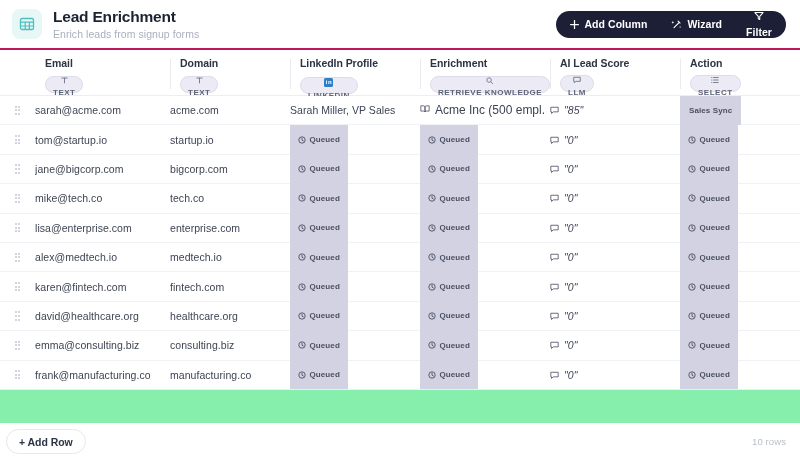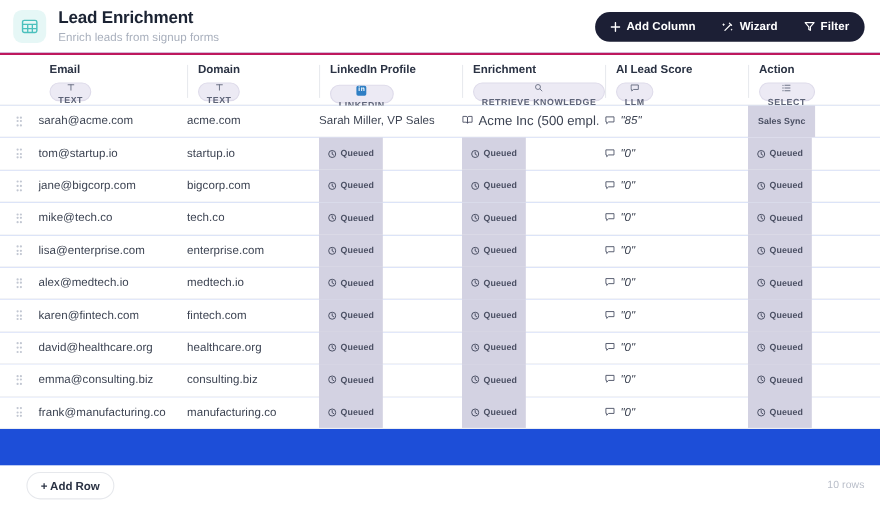--- a/index.html
+++ b/index.html
@@ -4,21 +4,21 @@
 <title>Lead Enrichment</title>
 <style>
   * { box-sizing: border-box; margin: 0; padding: 0; }
   html, body {
     width: 800px; height: 460px;
     background: #ffffff;
     font-family: "Liberation Sans", sans-serif;
     overflow: hidden;
     -webkit-font-smoothing: antialiased;
   }
-  .app { position: relative; width: 800px; height: 460px; background:#1d4ed8; }
+  .app { position: relative; width: 800px; height: 460px; background:#86efac; }
 
   
   .topbar {
     position: absolute; left:0; top:0; width:800px; height:48px;
     display:flex; align-items:center; padding:0 14px 0 12px;
     background:#fff;
   }
   .app-icon {
     width:30px; height:30px; border-radius:8px;
     background:#e6f7f6;
@@ -39,21 +39,21 @@
     display:flex; align-items:center; background:#1c1f35;
     border-radius:16px; height:27px; overflow:hidden; flex:none;
   }
   .btn-group .gbtn {
     display:flex; align-items:center; gap:5px;
     padding:0 12px; color:#ffffff; font-size:10.5px; font-weight:600;
     letter-spacing:0.05px; cursor:pointer; background:transparent;
     border:none; font-family:inherit; white-space:nowrap;
   }
   .btn-group .gbtn:first-child { padding-left:14px; }
-  .btn-group .gbtn:last-child { padding-right:14px; }
+  .btn-group .gbtn:last-child { padding-right:14px;flex-direction:column; }
   .gbtn svg { display:block; flex:none; }
 
   
   .table-wrap { position:absolute; left:0; top:48px; width:800px; height:375px; }
   .thead {
     position:relative; height:48px; border-top:2px solid #be185d;
     border-bottom:1px solid #eceef2; background:#fff;
   }
   .row { position:relative; height:29.4px; border-bottom:1px solid #f1f2f5; background:#fff;padding-left:15px; }
   .row:last-child { border-bottom:1px solid #eceef2; }
@@ -116,21 +116,21 @@
   }
   .enr-text {
     display:inline-flex; align-items:center; gap:5px;
     font-size:12px; color:#3d4453; white-space:nowrap;
     overflow:hidden; text-overflow:ellipsis; max-width:124px;
   }
 
   
   .footer {
     position:absolute; left:0; top:423px; width:800px; height:37px;
-    display:flex; align-items:center; padding:0 14px 0 24px; background:#fff;
+    display:flex; align-items:center; padding:0 14px 0 6px; background:#fff;
   }
   .addrow {
     display:inline-flex; align-items:center; gap:4px;
     height:25px; padding:0 12px; border-radius:13px;
     background:#fff; border:1px solid #e6e8ec;
     font-size:10.5px; font-weight:700; color:#2b3344; letter-spacing:-0.05px;
     cursor:pointer; font-family:inherit; white-space:nowrap;
   }
   .rowcount {
     margin-left:auto; font-size:9.5px; color:#b9bec9; letter-spacing:0.1px;

